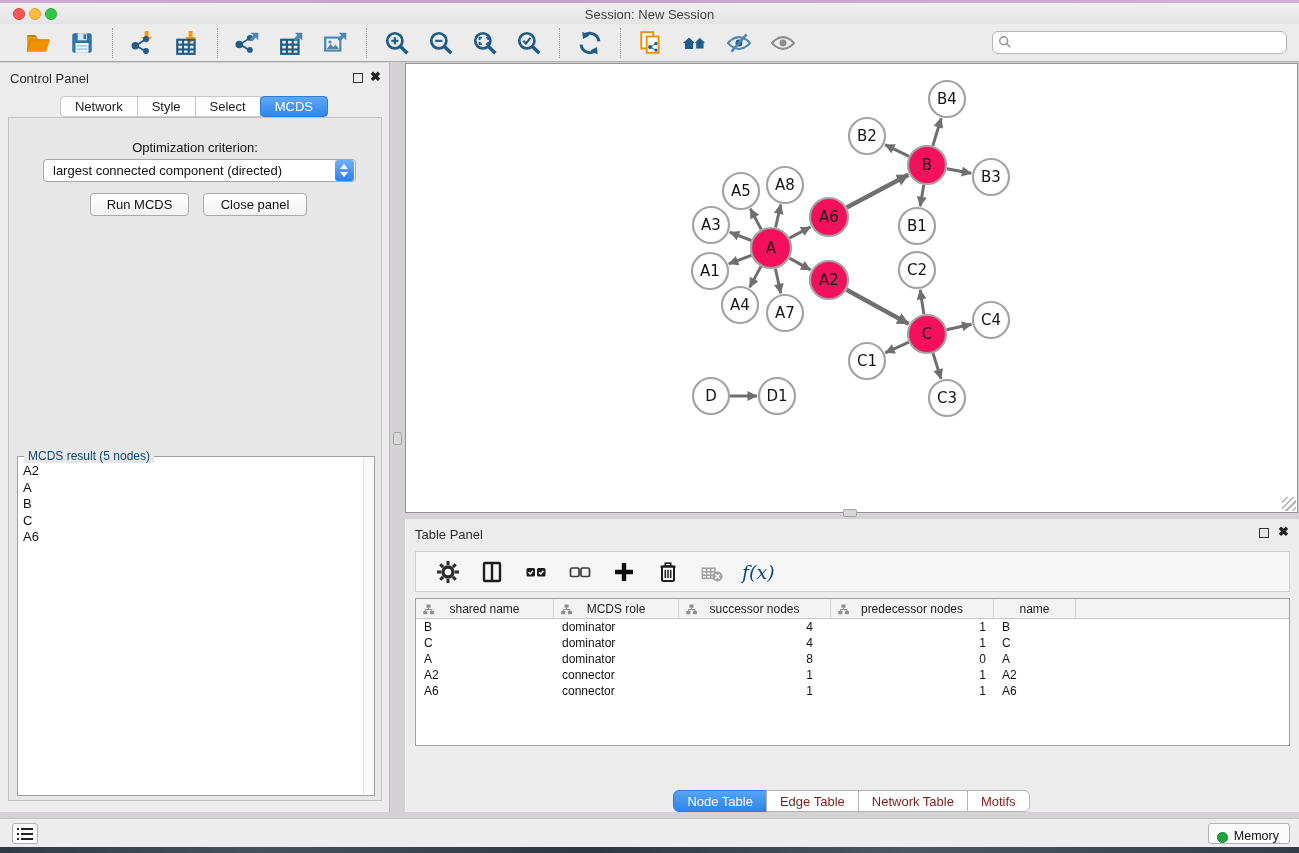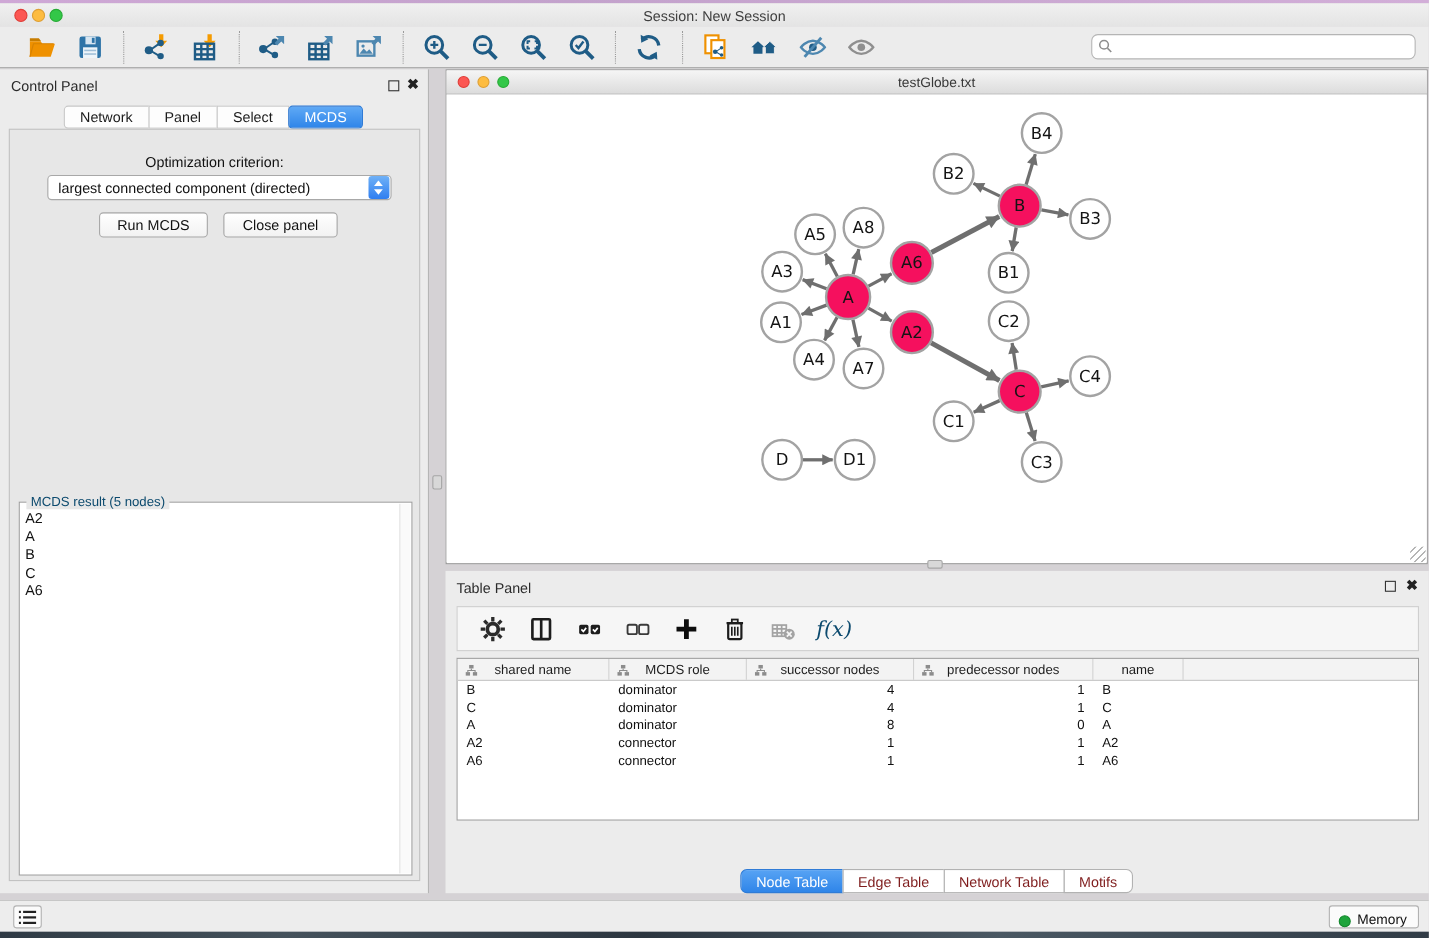--- a/index.html
+++ b/index.html
@@ -315,21 +315,21 @@
     </div>
 
   <div class="control-panel">
     <div class="panel-head">
       <span class="panel-title">Control Panel</span>
       <span class="ph-float" style="right:26px"></span>
       <span class="ph-close" style="right:8px">✖</span>
     </div>
     <div class="cp-tabs" id="cp-tabs">
         <div class="cp-tab">Network</div>
-        <div class="cp-tab">Panel</div>
+        <div class="cp-tab">Style</div>
         <div class="cp-tab">Select</div>
         <div class="cp-tab active">MCDS</div>
       </div>
     <div class="cp-content">
       <div class="opt-label">Optimization criterion:</div>
       <div class="dropdown">
         <span class="dropdown-value">largest connected component (directed)</span>
         <span class="dropdown-stepper"></span>
       </div>
       <button class="cp-btn" style="left:81px; width:99px">Run MCDS</button>
@@ -344,26 +344,20 @@
             <div class="result-item">A6</div>
           </div>
         <div class="gb-scroll"></div>
       </div>
     </div>
   </div>
 
   <div class="v-grabber"></div>
 
   <div class="net-window">
-    <div class="net-titlebar">
-      <div class="traffic t-red" style="left:10px"></div>
-      <div class="traffic t-yel" style="left:28px"></div>
-      <div class="traffic t-grn" style="left:46px"></div>
-      <div class="net-title">testGlobe.txt</div>
-    </div>
     <div class="net-canvas">
       <svg id="graph-svg" width="891" height="425" viewBox="0 0 891 425">
           <defs>
             <marker id="arr" viewBox="0 0 10 10" refX="9.5" refY="5" markerWidth="12" markerHeight="10" markerUnits="userSpaceOnUse" orient="auto">
               <path d="M0 0 L10 5 L0 10 z" fill="#6F6F6F"></path>
             </marker>
             <marker id="arrT" viewBox="0 0 10 10" refX="9.5" refY="5" markerWidth="15" markerHeight="12" markerUnits="userSpaceOnUse" orient="auto">
               <path d="M0 0 L10 5 L0 10 z" fill="#6F6F6F"></path>
             </marker>
           </defs>

